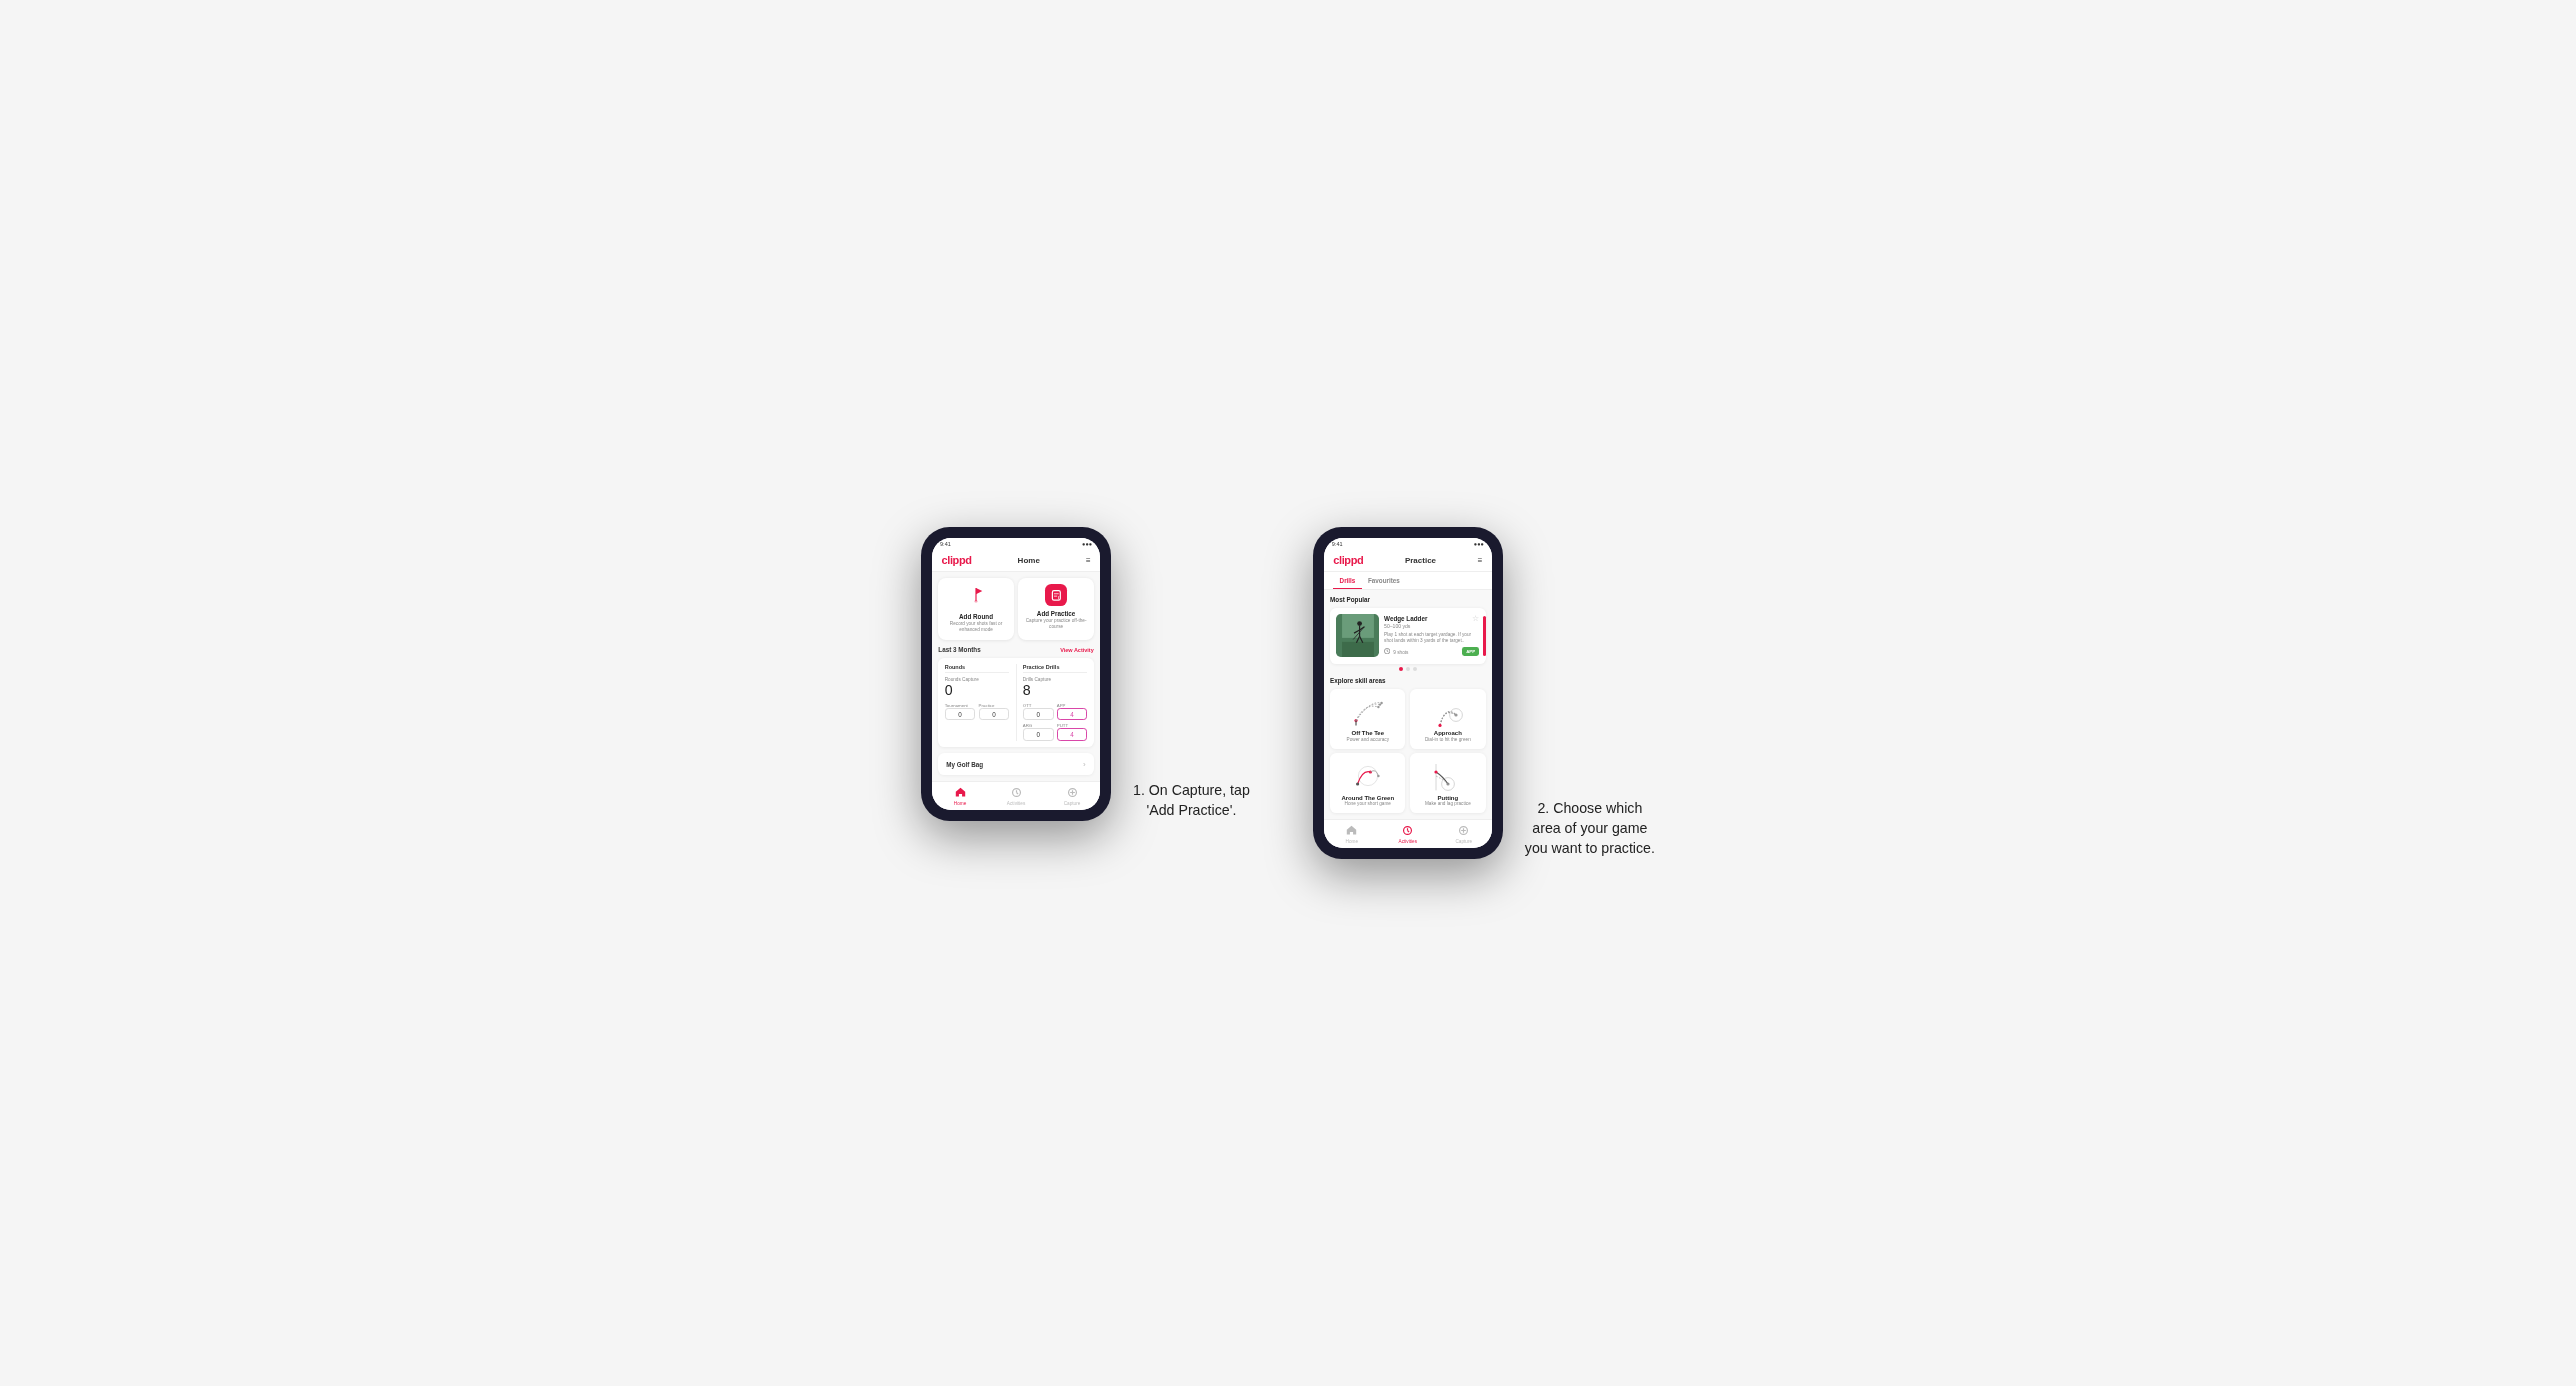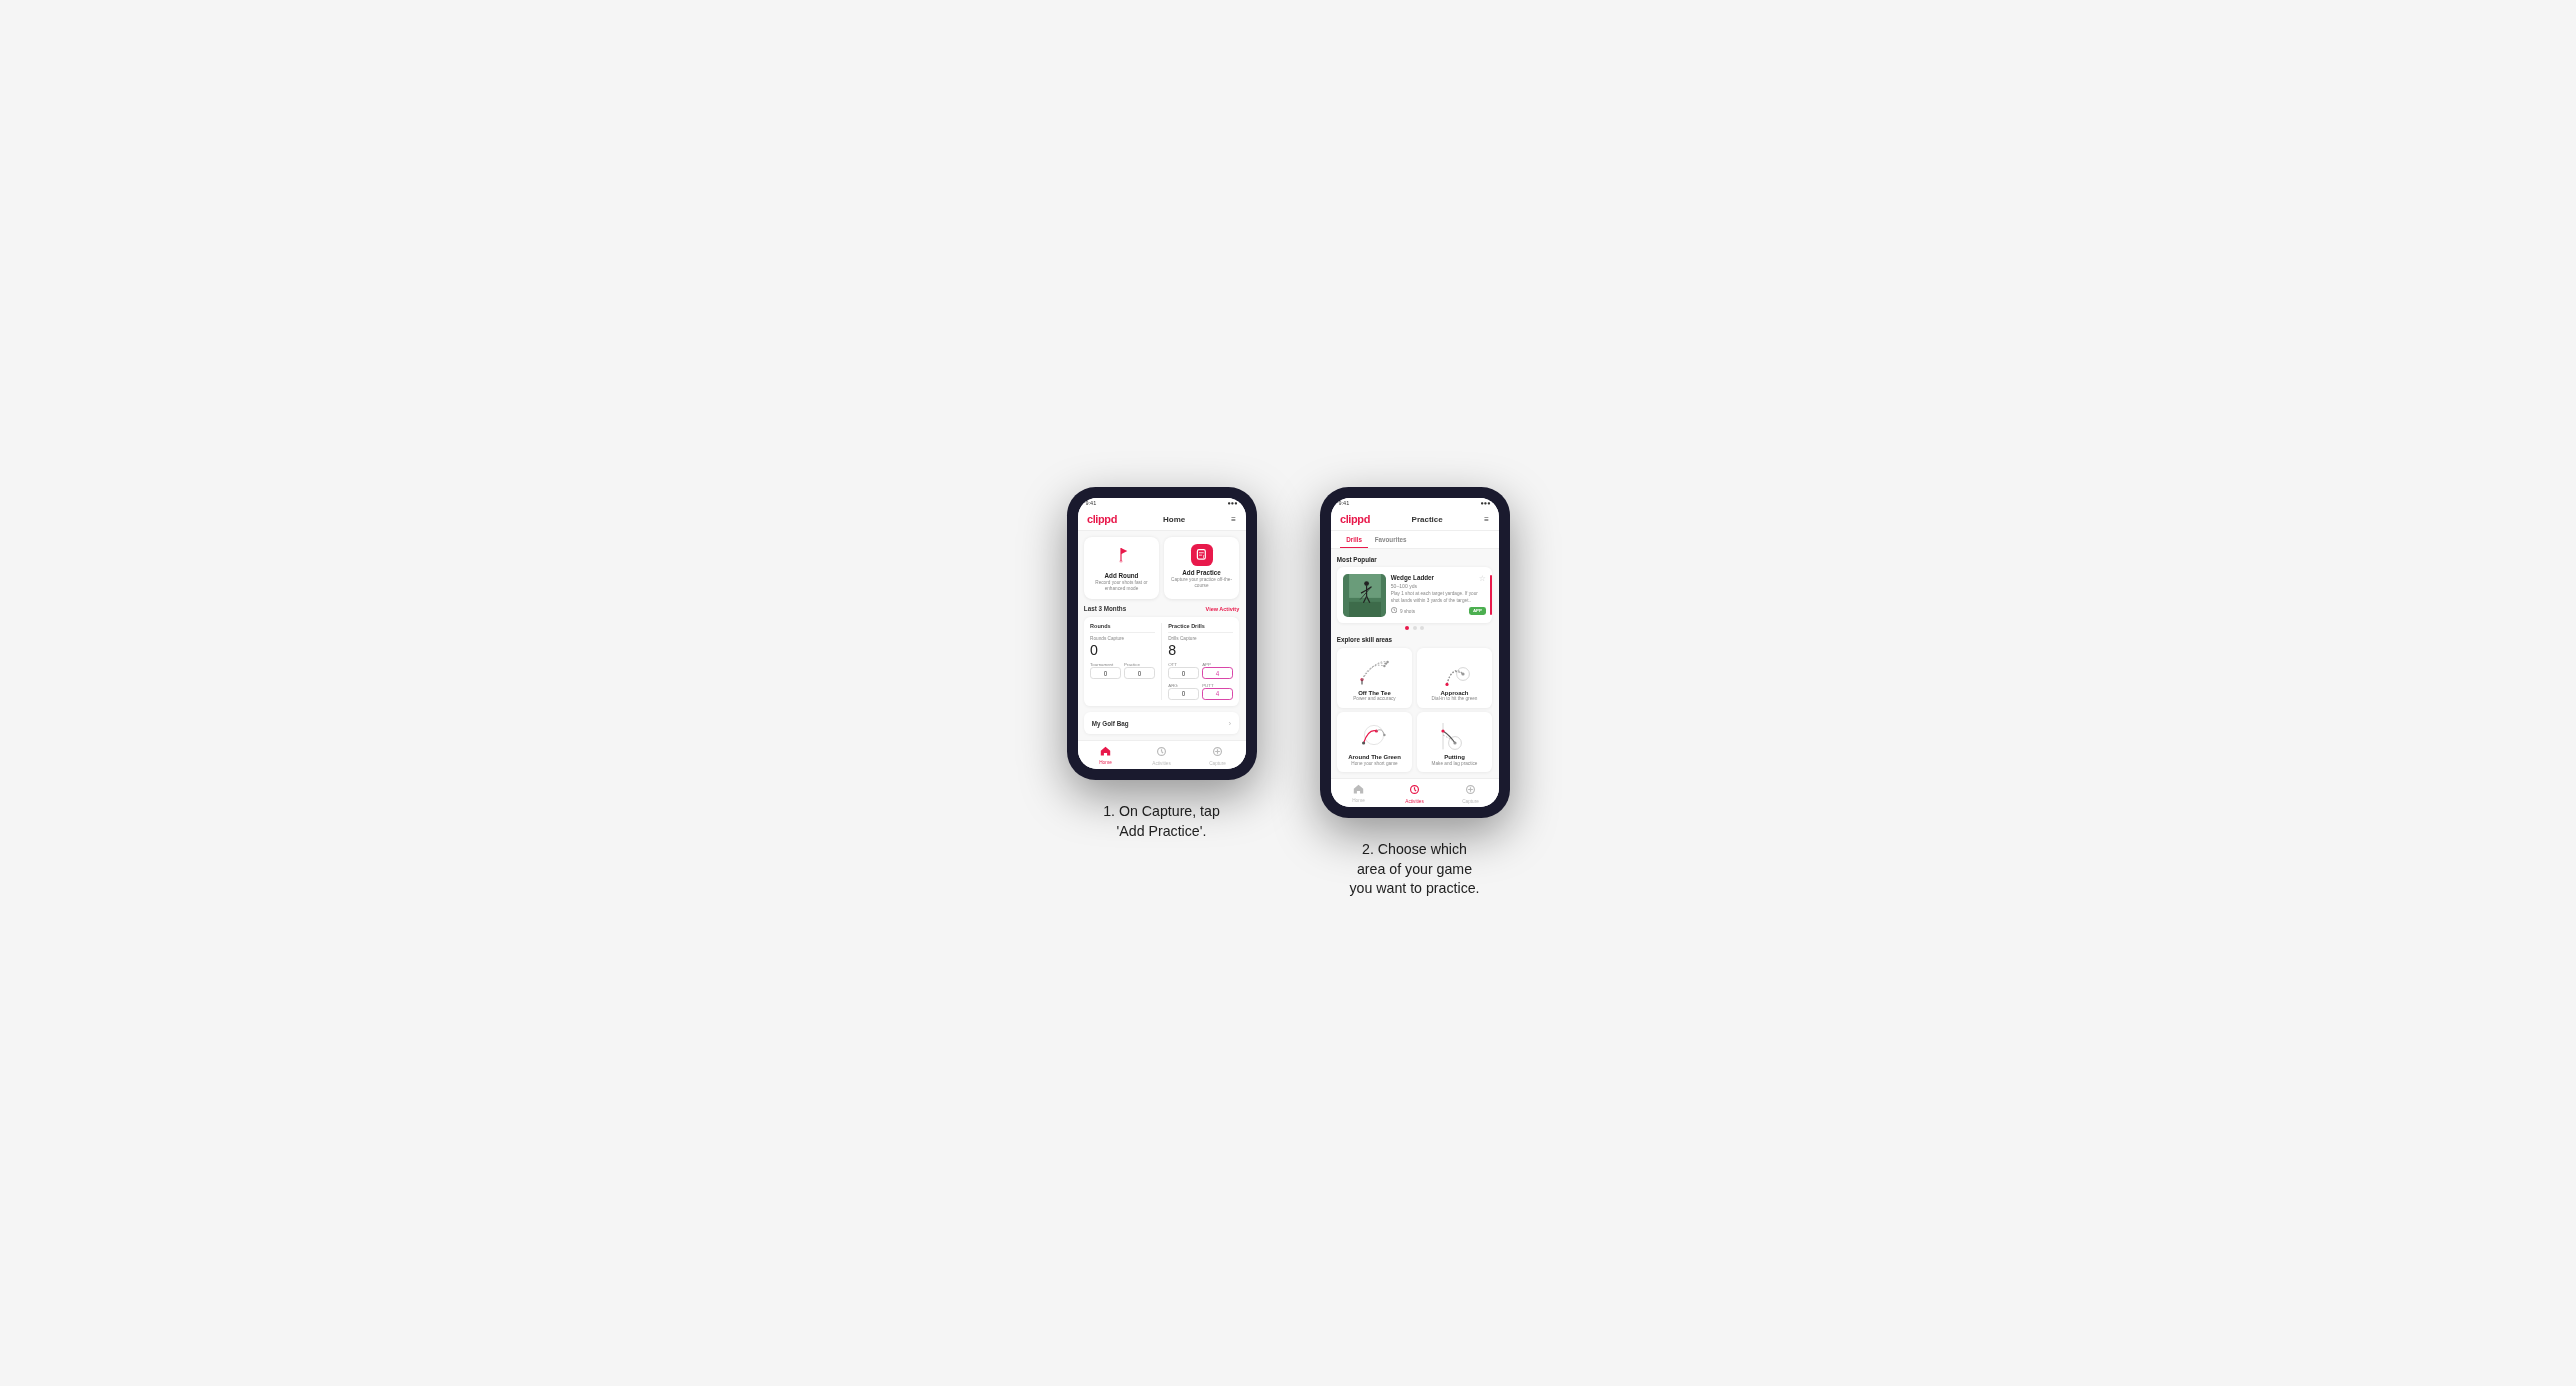--- a/index.html
+++ b/index.html
@@ -16,22 +16,22 @@
 
     .phones-row {
       display: flex;
       gap: 63px;
       align-items: flex-start;
       justify-content: center;
     }
 
     .phone-block {
       display: flex;
-      flex-direction: column;
-      align-items: center;
+      flex-direction: row;
+      align-items: flex-end;
       gap: 22px;
     }
 
     
     .phone {
       width: 190px;
       background: #1a1a2e;
       border-radius: 28.5px;
       padding: 11px;
       box-shadow: 0 16px 47px rgba(0,0,0,0.4);

